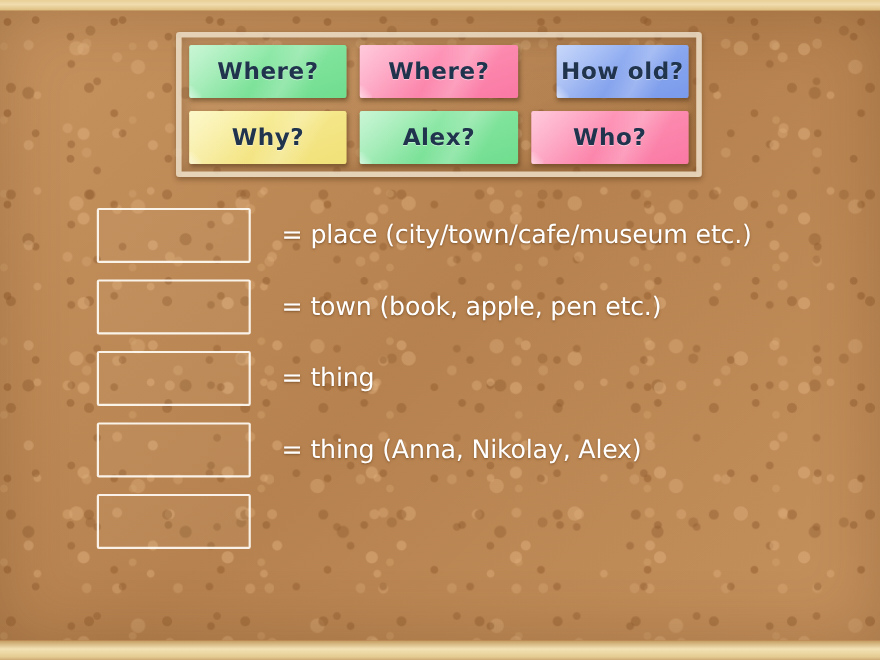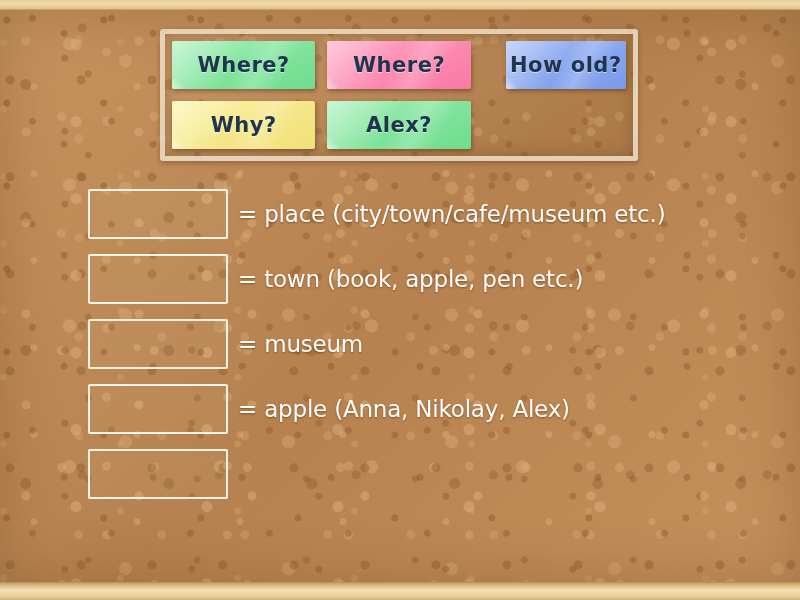--- a/index.html
+++ b/index.html
@@ -149,21 +149,21 @@
     width: 140px;
     height: 50px;
     box-sizing: border-box;
     border: 2px solid rgba(255,252,245,.92);
     border-radius: 2px;
     background: rgba(255,245,225,.045);
     flex: 0 0 auto;
     cursor: pointer;
   }
   .answer-text {
-    margin-left: 10px;
+    margin-left: 28px;
     color: #ffffff;
     font-family: "DejaVu Sans", sans-serif;
     font-size: 23px;
     font-weight: 400;
     letter-spacing: -.2px;
     white-space: nowrap;
     text-shadow: 0 1px 2px rgba(80,45,15,.55);
   }
 </style>
 </head>
@@ -189,44 +189,47 @@
       </div>
 
       <div class="tile c-yellow">
         <span>Why?</span>
       </div>
 
       <div class="tile c-green">
         <span>Alex?</span>
       </div>
 
+      <div class="tile c-pink">
+        <span>Who?</span>
+      </div>
 
     </div>
   </div>
 
   <div id="answers">
 
     <div class="answer-row">
       <div class="drop-slot"></div>
       <div class="answer-text">= place (city/town/cafe/museum etc.)</div>
     </div>
 
     <div class="answer-row">
       <div class="drop-slot"></div>
       <div class="answer-text">= town (book, apple, pen etc.)</div>
     </div>
 
     <div class="answer-row">
       <div class="drop-slot"></div>
-      <div class="answer-text">= museum</div>
-    </div>
-
-    <div class="answer-row">
-      <div class="drop-slot"></div>
-      <div class="answer-text">= apple (Anna, Nikolay, Alex)</div>
+      <div class="answer-text">= thing</div>
+    </div>
+
+    <div class="answer-row">
+      <div class="drop-slot"></div>
+      <div class="answer-text">= thing (Anna, Nikolay, Alex)</div>
     </div>
 
     <div class="answer-row">
       <div class="drop-slot"></div>
     </div>
 
 
   </div>
 
 </div>

